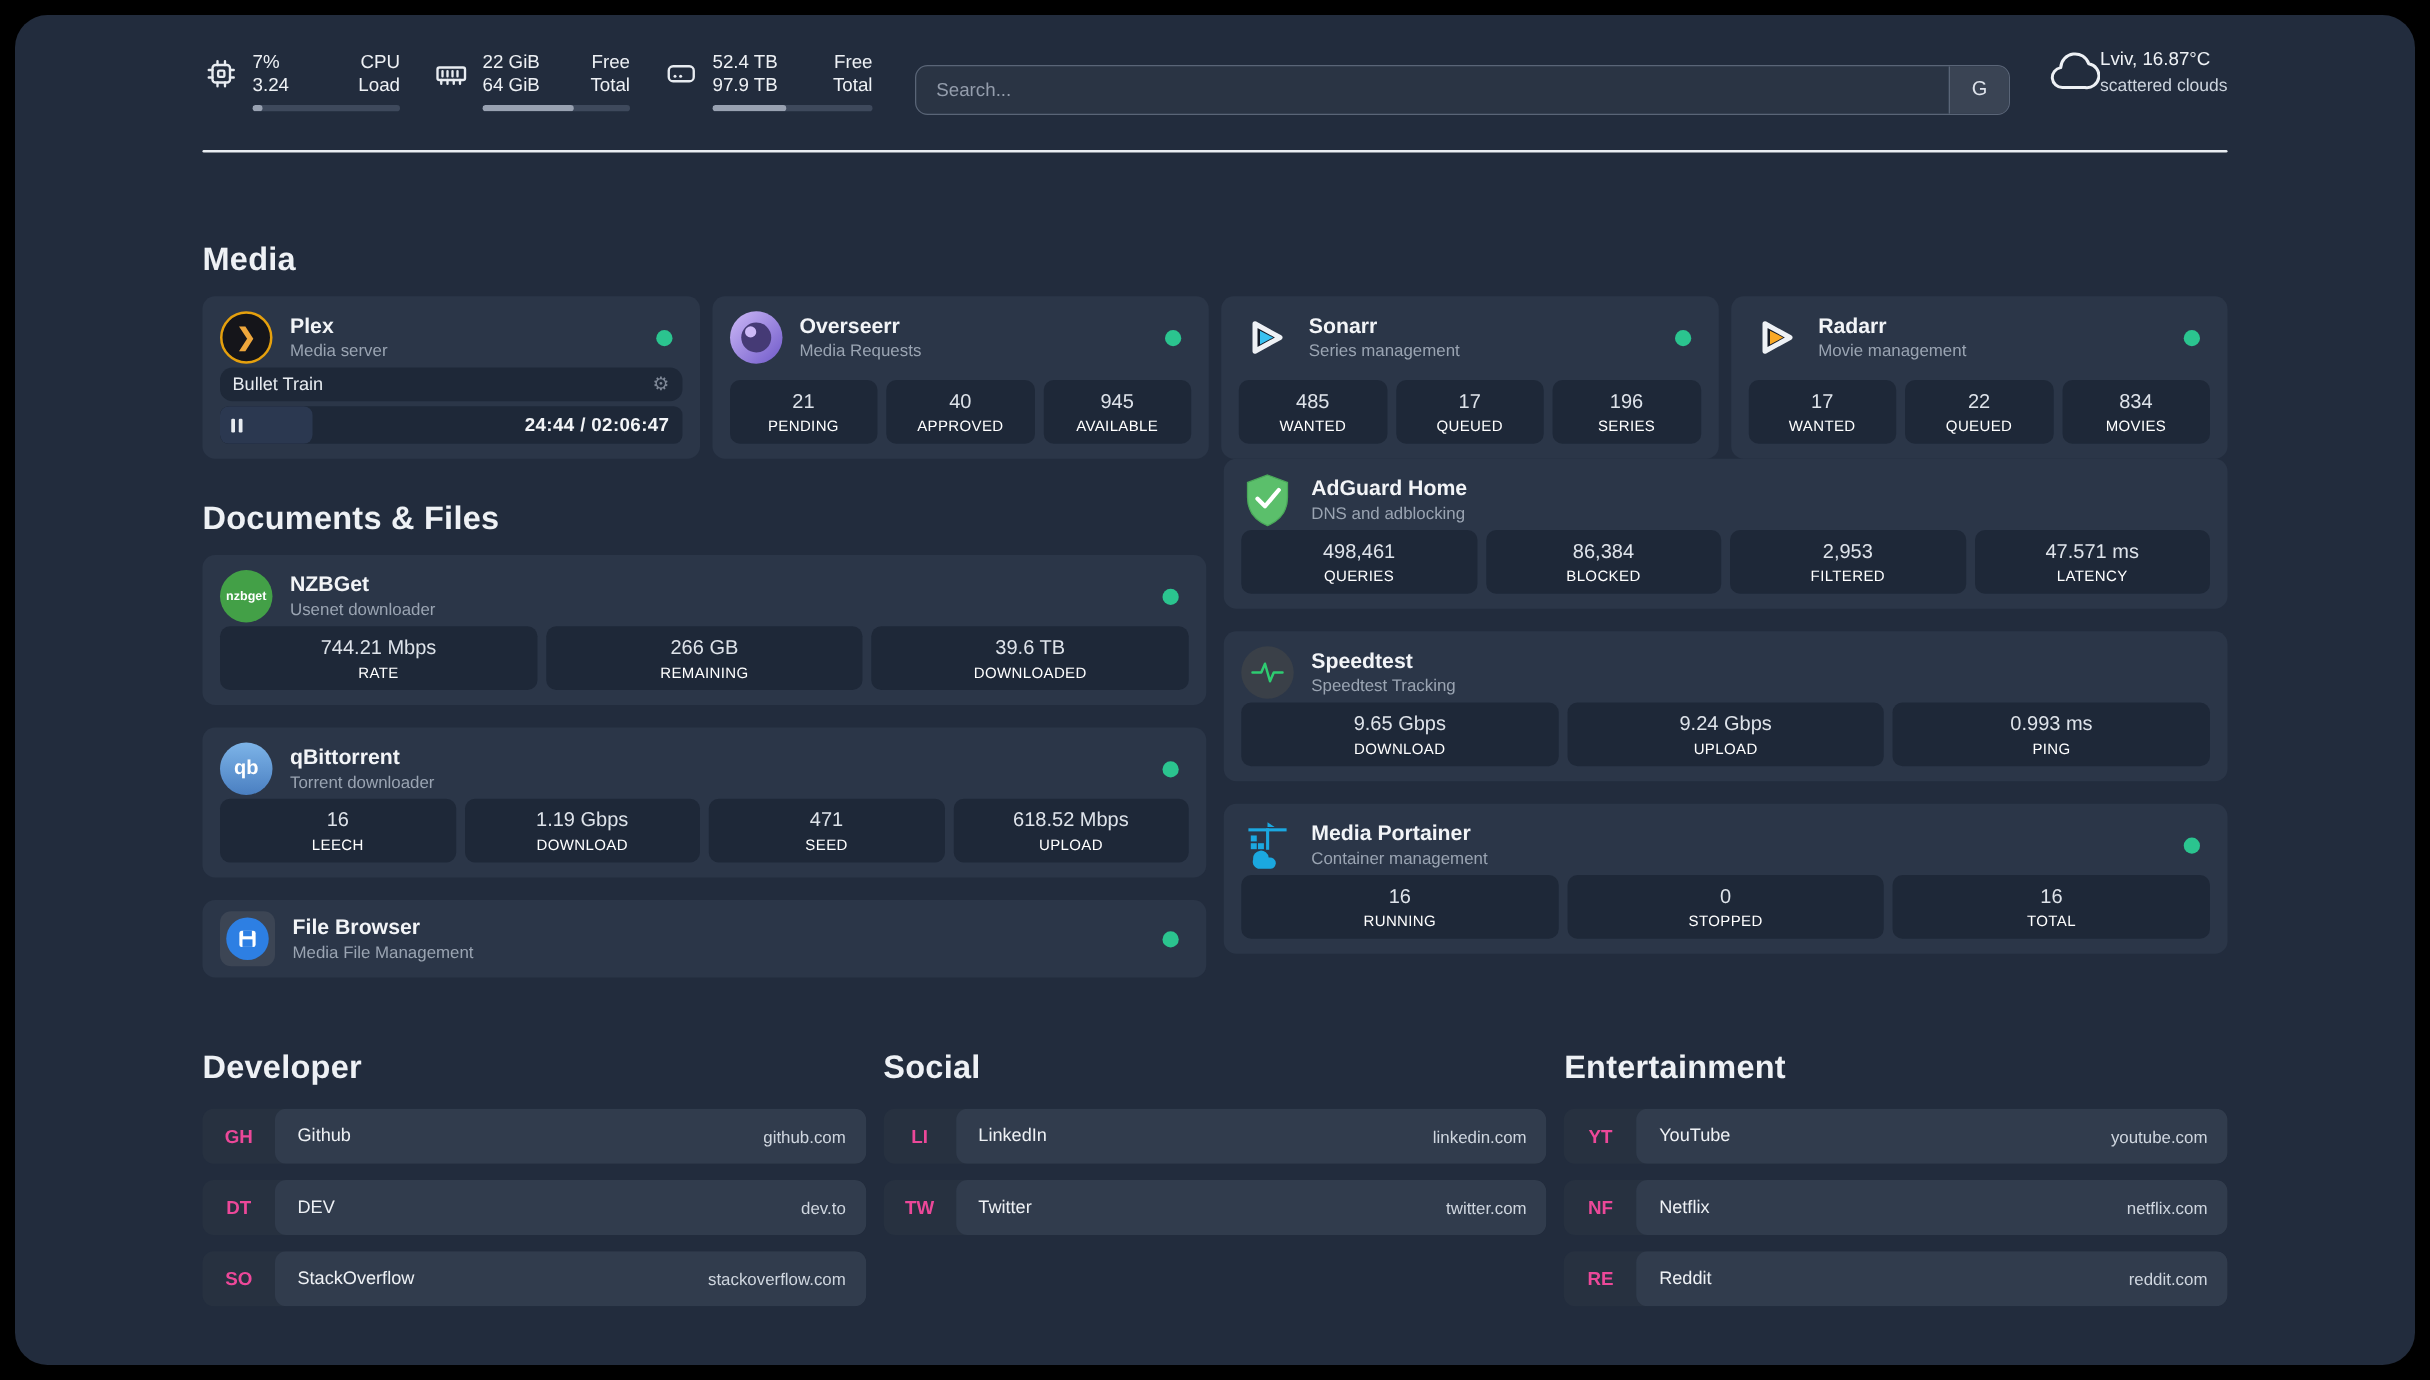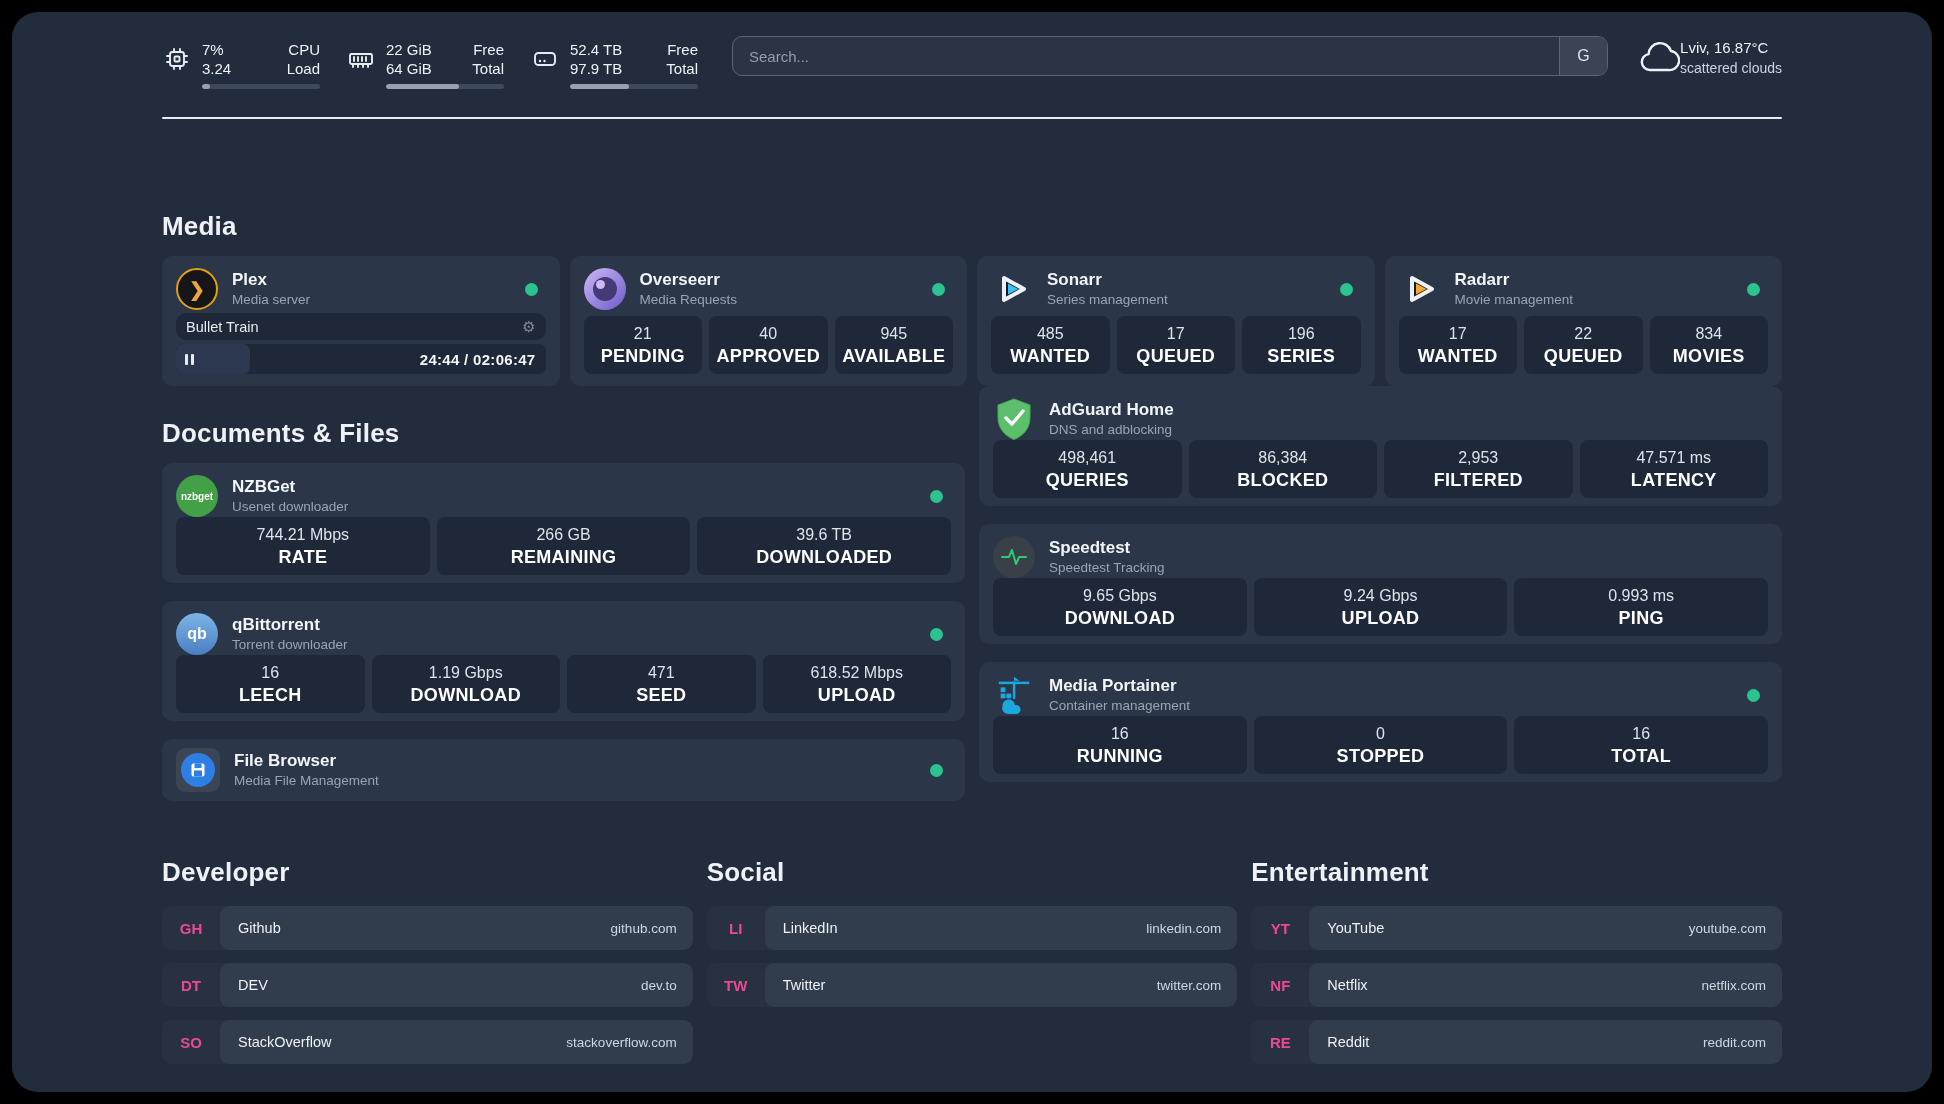--- a/index.html
+++ b/index.html
@@ -24,21 +24,21 @@
   .stats-group { display: flex; gap: 26px; padding-top: 4px; }
   .stat { display: flex; gap: 10px; align-items: flex-start; }
   .stat svg { margin-top: 4px; }
   .stat-body { width: 118px; }
   .stat-body.wide { width: 128px; }
   .stat-cols { display: flex; justify-content: space-between; font-size: 15px; line-height: 19px; color: #eef1f5; }
   .stat-col2 { text-align: right; }
   .stat-bar { margin-top: 6px; height: 5px; border-radius: 3px; background: #3e495c; overflow: hidden; }
   .stat-fill { height: 100%; border-radius: 3px; background: #98a1b1; }
 
-  .search-wrap { flex: 1; margin: 0 30px 0 34px; }
+  .search-wrap { flex: 1; margin: 16px 30px 0 34px; }
   .search-box {
     display: flex; height: 40px; border: 1.5px solid #5a6577;
     border-radius: 10px; background: #2a3444; overflow: hidden;
   }
   .search-box input {
     flex: 1; background: transparent; border: none; outline: none;
     padding: 0 16px; font-size: 15px; color: #dfe4ec;
     font-family: "Liberation Sans", sans-serif;
   }
   .search-box input::placeholder { color: #949dac; }
@@ -48,21 +48,21 @@
     font-family: "Liberation Sans", sans-serif;
   }
   .weather { display: flex; align-items: center; padding-top: 2px; }
   .weather-lines { font-size: 15px; line-height: 20px; }
   .weather-lines .w2 { color: #cdd4de; font-size: 14px; }
 
   .divider { height: 2px; background: #e9edf2; margin-top: 28px; border-radius: 1px; }
 
   
   .section-title { font-size: 26px; font-weight: 700; color: #eef1f5; letter-spacing: .2px; }
-  .media-title { margin-top: 92px; margin-bottom: 14px; }
+  .media-title { margin-top: 70px; margin-bottom: 14px; }
   .media-row { display: grid; grid-template-columns: repeat(4, 1fr); gap: 10px; }
 
   .two-col { display: grid; grid-template-columns: 1fr 1fr; gap: 0 14px; }
   .col-title { margin-top: 32px; margin-bottom: 14px; }
   .col-stack { display: flex; flex-direction: column; gap: 18px; }
 
   
   .card {
     background: #2b3648; border-radius: 10px;
     padding: 12px 14px; height: 130px;
@@ -76,21 +76,21 @@
   .app-name { font-size: 17px; font-weight: 700; color: #f2f4f7; line-height: 21px; }
   .app-sub { font-size: 13.5px; color: #9aa4b2; line-height: 18px; margin-top: 1px; }
   .dot { width: 13px; height: 13px; border-radius: 50%; background: #2bc48f; margin-right: 8px; flex: none; }
 
   .tiles { display: flex; gap: 7px; }
   .tile {
     flex: 1; background: #1e2838; border-radius: 8px;
     padding: 8px 4px 7px; text-align: center;
   }
   .tile-value { font-size: 16px; color: #dee3ea; line-height: 20px; }
-  .tile-label { font-size: 18px; font-weight: 700; color: #fff; letter-spacing: .3px; margin-top: 2px; }
+  .tile-label { font-size: 12px; font-weight: 400; color: #fff; letter-spacing: .3px; margin-top: 2px; }
 
   
   .logo { width: 42px; height: 42px; flex: none; display: flex; align-items: center; justify-content: center; }
   .logo-circle { border-radius: 50%; }
   .plex-logo { background: #15151a; border: 2px solid #e5a00d; color: #efa73c; font-size: 19px; font-weight: 700; }
   .overseerr-logo { background: linear-gradient(135deg, #cdb9f7, #6f59c9); position: relative; }
   .overseerr-logo .iris { width: 24px; height: 24px; border-radius: 50%; background: #453a75; position: relative; }
   .overseerr-logo .iris::after { content:""; position:absolute; left:3px; top:3px; width:9px; height:9px; border-radius:50%; background:#cdb9f7; }
   .nzbget-logo { background: #43a047; color: #fff; font-size: 10px; font-weight: 700; }
   .qbit-logo { background: linear-gradient(180deg, #7db4e8, #4a7fc1); color: #fff; font-size: 16px; font-weight: 700; }

